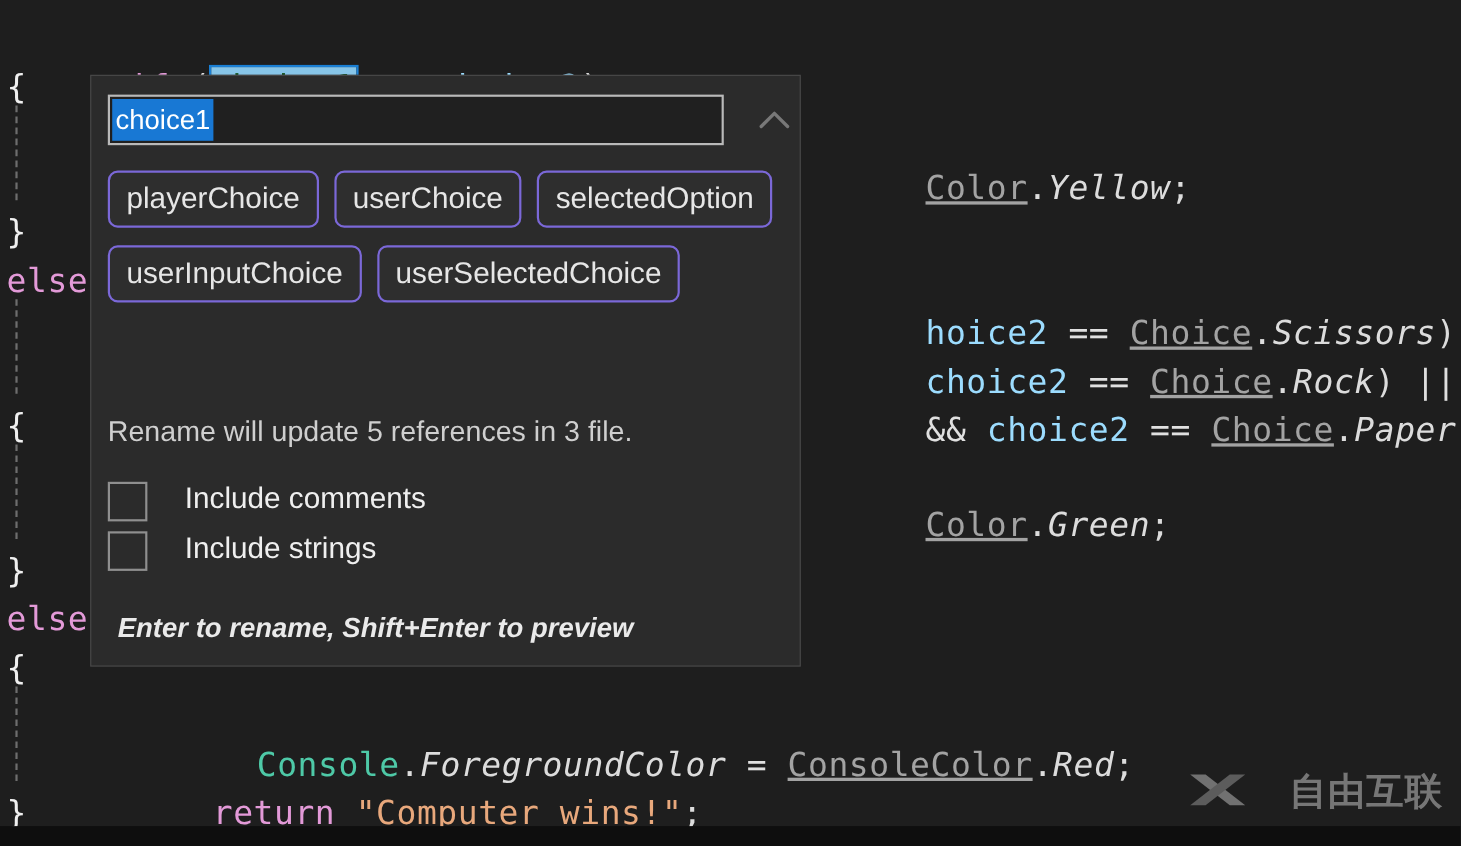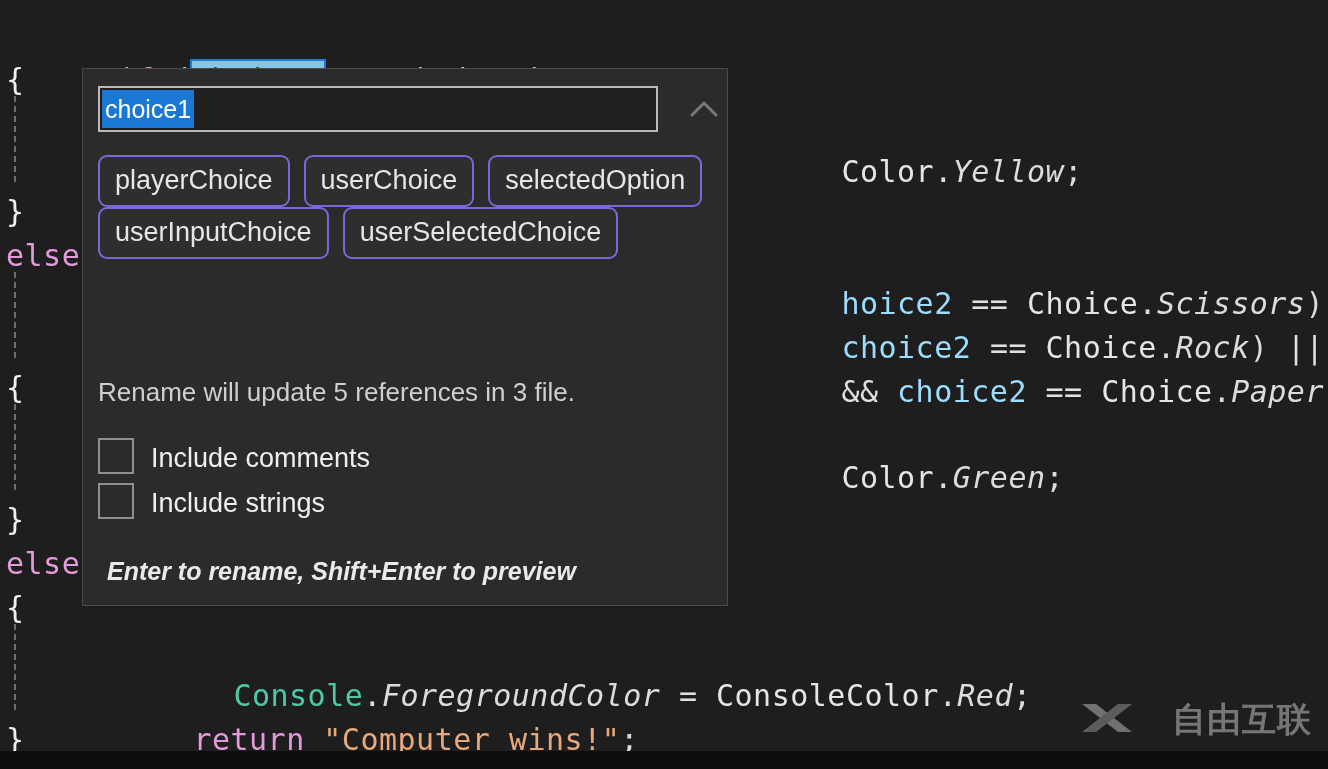--- a/index.html
+++ b/index.html
@@ -28,21 +28,21 @@
     left: 0;
     white-space: pre;
     font-family: "DejaVu Sans Mono", monospace;
     font-size: 30px;
     line-height: 44px;
     letter-spacing: 0.5px;
     color: #d4d4d4;
   }
   .kw          { color: #e39ad8; }
   .ident       { color: #9cdcfe; margin-top: 16px; }
-  .type        { color: #e5e5e5; }
+  .type        { color: #a3a3a3; text-decoration: underline; }
   .member      { color: #dcdcdc; font-style: italic; }
   .op          { color: #e0e0e0; }
   .punct       { color: #dcdcdc; }
   .str         { color: #e8a87c; }
   .cls-teal    { color: #4ec9a7; margin-left: 40px; }
   .brace       { color: #f0f0f0; }
 
   
   .rename-hl {
     background: #87c5e8;
@@ -116,21 +116,21 @@
   }
 
   
   #chips {
     position: absolute;
     left: 15px;
     top: 86px;
     width: 616px;
     display: flex;
     flex-wrap: wrap;
-    gap: 0 14px;
+    gap: 16px 14px;
     align-content: flex-start;
   }
   .chip {
     background: #2e2e2e;
     border: 2px solid #7b68d8;
     border-radius: 9px;
     color: #e6e6e6;
     font-family: "Liberation Sans", sans-serif;
     font-size: 27px;
     line-height: 28px;
@@ -145,22 +145,22 @@
     top: 308px;
     color: #cfcfcf;
     font-family: "Liberation Sans", sans-serif;
     font-size: 26px;
   }
 
   .check-row {
     position: absolute;
     left: 15px;
     display: flex;
-    align-items: flex-end;
-    gap: 17px;
+    align-items: flex-start;
+    gap: 34px;
     cursor: pointer;
   }
   #row-comments { top: 369px; }
   #row-strings  { top: 414px; }
   .checkbox {
     width: 36px;
     height: 36px;
     box-sizing: border-box;
     border: 2px solid #8f8f8f;
     background: transparent;

